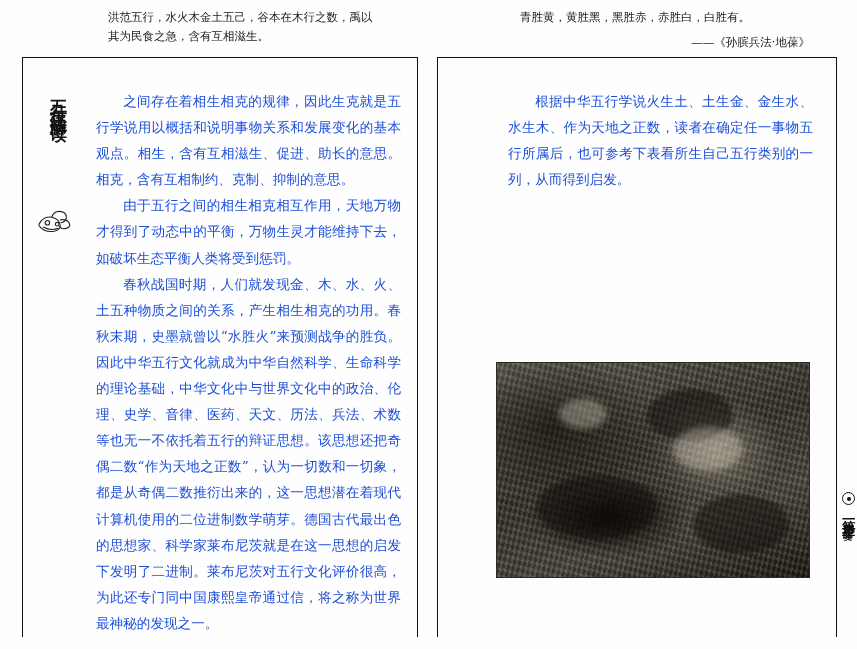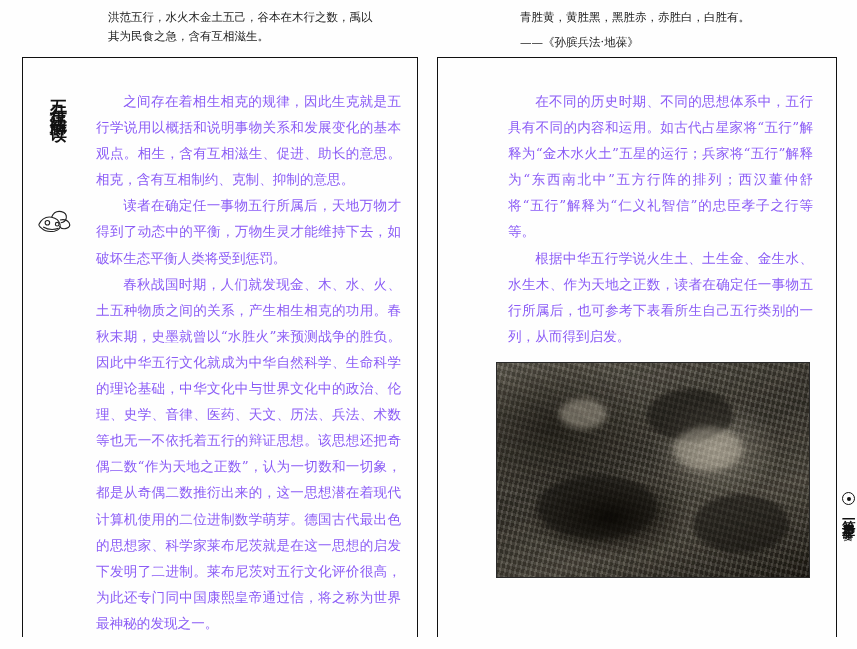--- a/index.html
+++ b/index.html
@@ -37,20 +37,21 @@
     text-align: justify;
   }
   .epigraph .line {
     display: block;
     white-space: nowrap;
   }
   .epi-left { left: 108px; top: 8px; width: 300px; }
   .epi-right { left: 488px; top: 8px; width: 290px; margin-left: 32px; }
   .epi-attr {
     display: block;
+    text-align: right;
     margin-top: 6px;
     white-space: nowrap;
   }
 
   
   .hrule-left {
     position: absolute;
     top: 57px;
     left: 22px;
     width: 396px;
@@ -122,21 +123,21 @@
     opacity: 0.92;
   }
 
   
   .col {
     position: absolute;
     font-size: 13.6px;
     line-height: 1.92;
     text-align: justify;
     text-justify: inter-ideograph;
-    color: #8b5cf6;
+    color: #1d4ed8;
   }
   .col p {
     margin: 0;
     text-indent: 2em;
   }
   .col-left {
     left: 96px;
     top: 88px;
     width: 305px;
   }
@@ -270,26 +271,25 @@
       <path d="M28 20 q4 -10 14 -8 q8 2 7 9 q-1 6 -8 7"></path>
       <path d="M16 34 q10 6 22 2"></path>
       <path d="M40 24 q9 -2 13 4 q3 6 -4 8 q-6 2 -10 -3"></path>
       <circle cx="22" cy="28" r="3.2"></circle>
       <circle cx="36" cy="30" r="2.6"></circle>
     </g>
   </svg>
 
   <div class="col col-left">
     <p>之间存在着相生相克的规律，因此生克就是五行学说用以概括和说明事物关系和发展变化的基本观点。相生，含有互相滋生、促进、助长的意思。相克，含有互相制约、克制、抑制的意思。</p>
-    <p>读者在确定任一事物五行所属后，天地万物才得到了动态中的平衡，万物生灵才能维持下去，如破坏生态平衡人类将受到惩罚。</p>
+    <p>由于五行之间的相生相克相互作用，天地万物才得到了动态中的平衡，万物生灵才能维持下去，如破坏生态平衡人类将受到惩罚。</p>
     <p>春秋战国时期，人们就发现金、木、水、火、土五种物质之间的关系，产生相生相克的功用。春秋末期，史墨就曾以“水胜火”来预测战争的胜负。因此中华五行文化就成为中华自然科学、生命科学的理论基础，中华文化中与世界文化中的政治、伦理、史学、音律、医药、天文、历法、兵法、术数等也无一不依托着五行的辩证思想。该思想还把奇偶二数“作为天地之正数”，认为一切数和一切象，都是从奇偶二数推衍出来的，这一思想潜在着现代计算机使用的二位进制数学萌芽。德国古代最出色的思想家、科学家莱布尼茨就是在这一思想的启发下发明了二进制。莱布尼茨对五行文化评价很高，为此还专门同中国康熙皇帝通过信，将之称为世界最神秘的发现之一。</p>
   </div>
 
   <div class="col col-right">
-    <p>在不同的历史时期、不同的思想体系中，五行具有不同的内容和运用。如古代占星家将“五行”解释为“金木水火土”五星的运行；兵家将“五行”解释为“东西南北中”五方行阵的排列；西汉董仲舒将“五行”解释为“仁义礼智信”的忠臣孝子之行等等。</p>
     <p>根据中华五行学说火生土、土生金、金生水、水生木、作为天地之正数，读者在确定任一事物五行所属后，也可参考下表看所生自己五行类别的一列，从而得到启发。</p>
   </div>
 
   <div class="figure">
     <div class="relief"></div>
     <div class="fig-shape" style="left:40px; top:112px; width:120px; height:64px;"></div>
     <div class="fig-shape" style="left:150px; top:26px; width:86px; height:52px;"></div>
     <div class="fig-light" style="left:176px; top:64px; width:70px; height:44px;"></div>
     <div class="fig-light" style="left:62px; top:36px; width:48px; height:30px;"></div>
     <div class="fig-shape" style="left:196px; top:132px; width:96px; height:58px;"></div>

